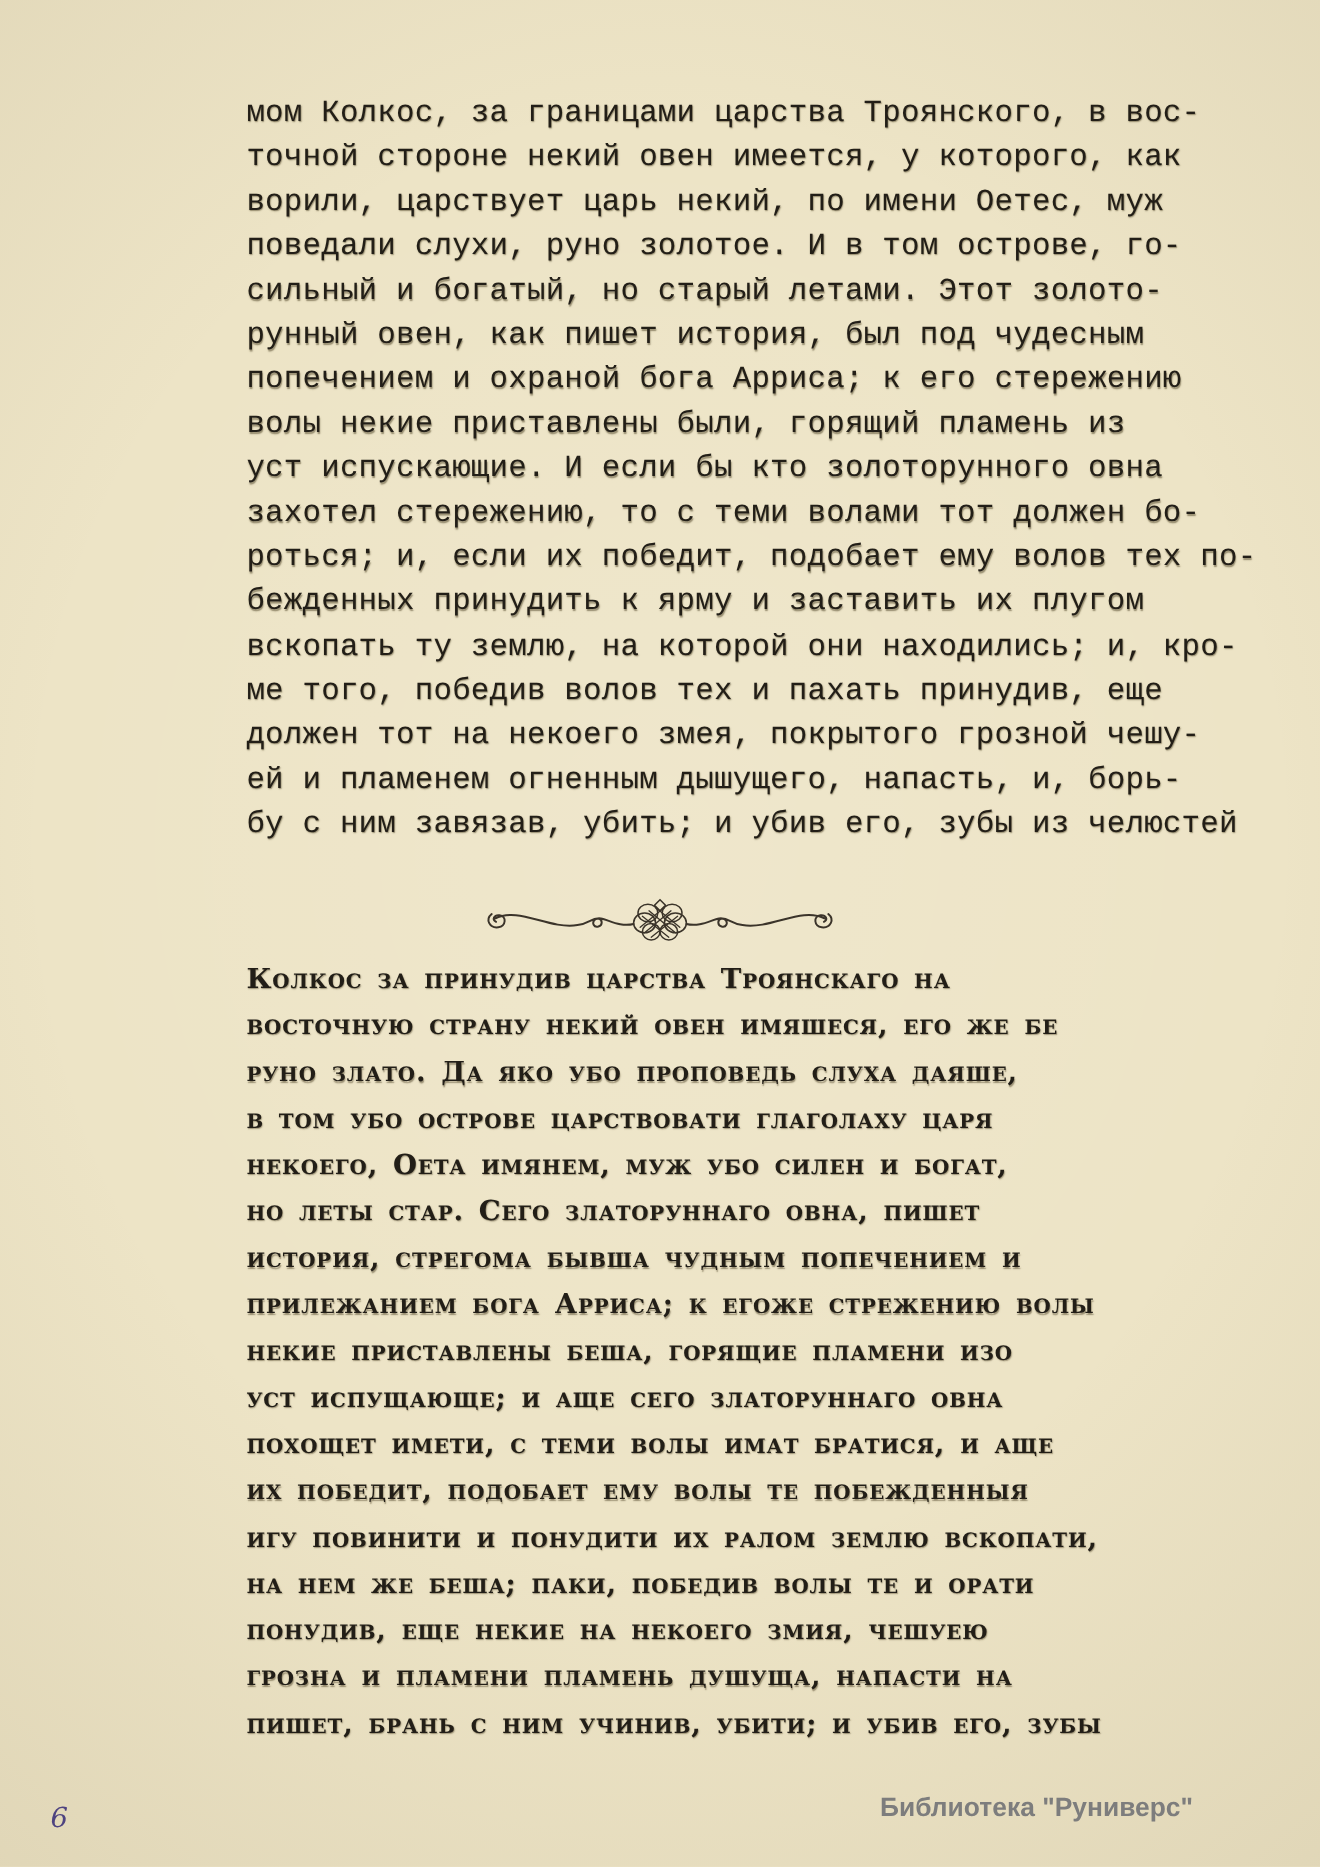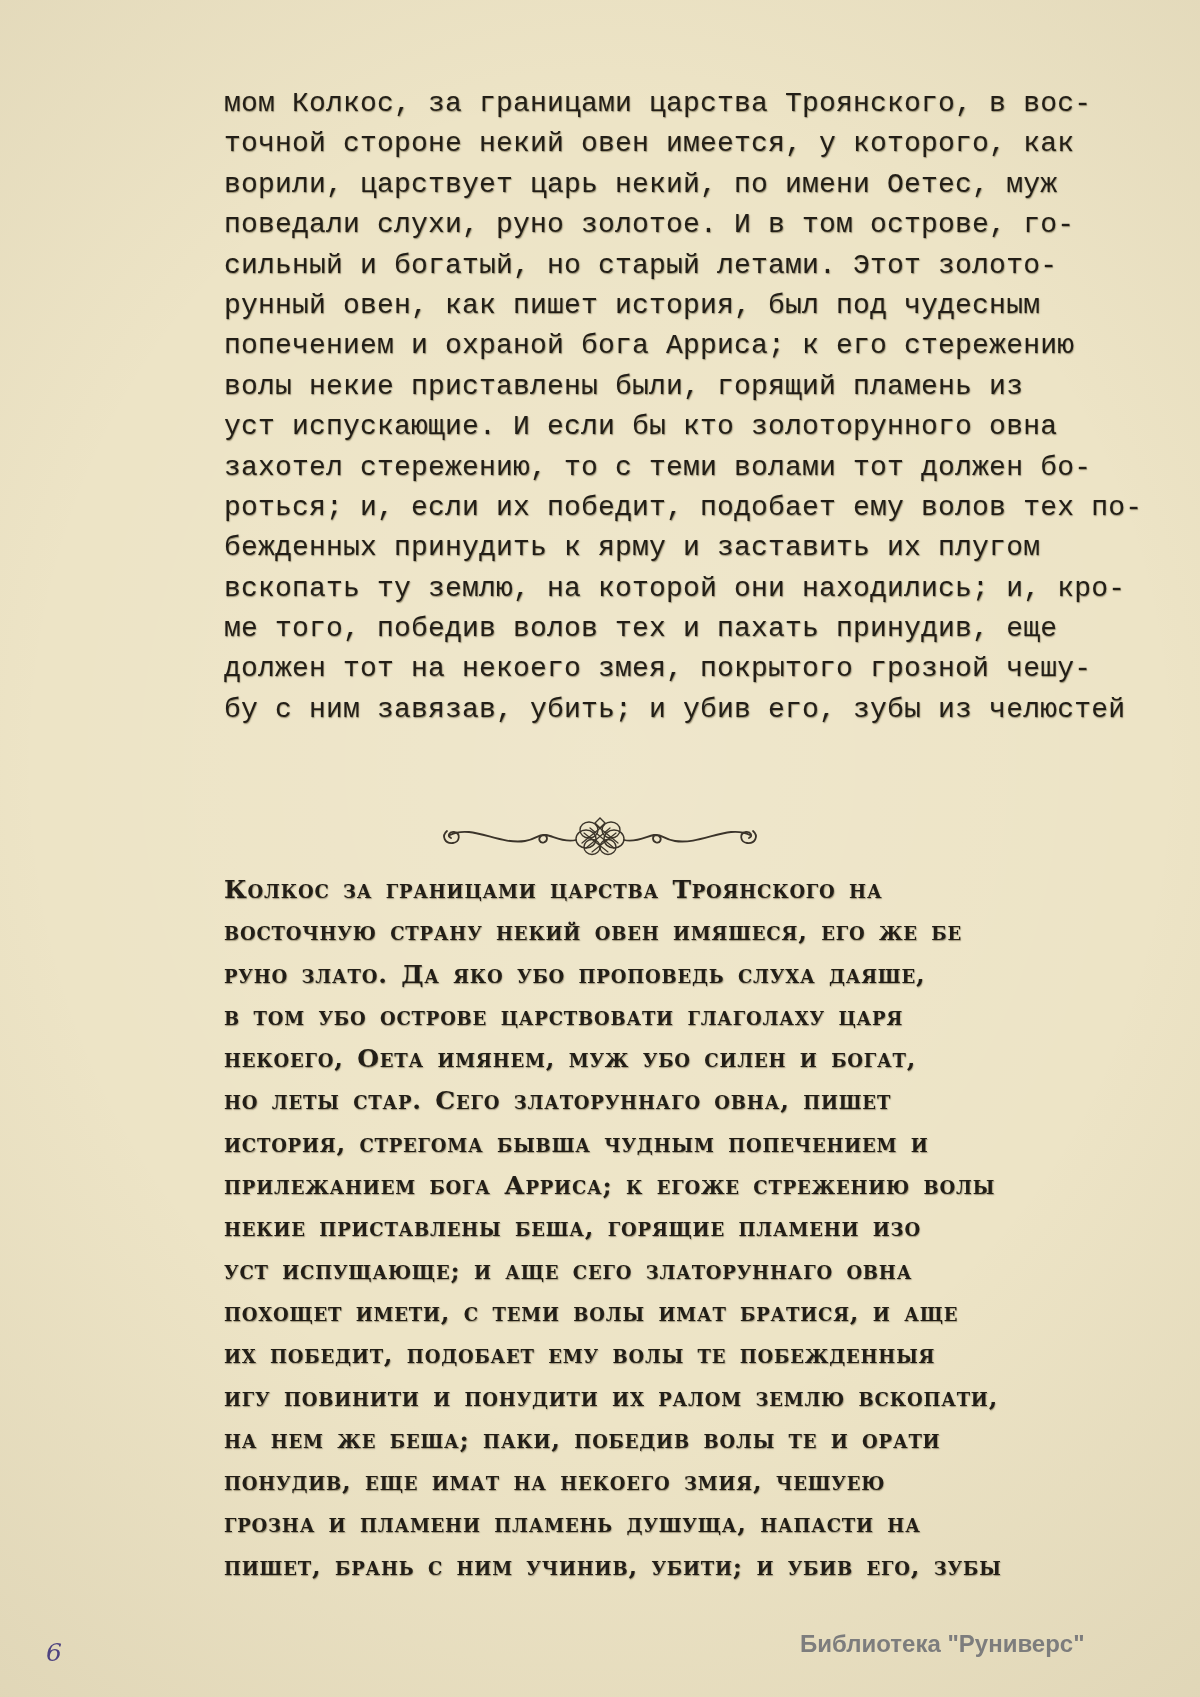--- a/index.html
+++ b/index.html
@@ -83,20 +83,21 @@
     <div class="line">рунный овен, как пишет история, был под чудесным</div>
     <div class="line">попечением и охраной бога Арриса; к его стережению</div>
     <div class="line">волы некие приставлены были, горящий пламень из</div>
     <div class="line">уст испускающие. И если бы кто золоторунного овна</div>
     <div class="line">захотел стережению, то с теми волами тот должен бо-</div>
     <div class="line">роться; и, если их победит, подобает ему волов тех по-</div>
     <div class="line">бежденных принудить к ярму и заставить их плугом</div>
     <div class="line">вскопать ту землю, на которой они находились; и, кро-</div>
     <div class="line">ме того, победив волов тех и пахать принудив, еще</div>
     <div class="line">должен тот на некоего змея, покрытого грозной чешу-</div>
+    <div class="line">ей и пламенем огненным дышущего, напасть, и, борь-</div>
     <div class="line">бу с ним завязав, убить; и убив его, зубы из челюстей</div>
   </div>
 
 <div class="ornament">
   <svg width="320" height="48" viewBox="0 0 320 48" fill="none" stroke="currentColor" stroke-linecap="round">
 
     <g stroke-width="1.8">
       <path d="M7,17 C1,22 5,30 13,29 C20,28 21,19 14,18 C9,17.5 7,22 11,24"></path>
       <path d="M10,21 C32,10 58,31 85,27 C96,25.4 99,20 104,21 C108,22 108,27 104,28.3 C100,29.5 97.5,25 101,22 C107,17 120,30 136,26"></path>
     </g>
@@ -120,34 +121,34 @@
       <path d="M144,19 L168,38"></path>
       <path d="M156,11 L178,29"></path>
       <path d="M170,14 L146,34"></path>
       <path d="M176,19 L152,38"></path>
       <path d="M164,11 L142,29"></path>
     </g>
   </svg>
 </div>
 
 <div class="slavonic-paragraph">
-    <div class="line">Колкос за границами царства Троянского на</div>
+    <div class="line">Колкос за принудив царства Троянскаго на</div>
     <div class="line">восточную страну некий овен имяшеся, его же бе</div>
     <div class="line">руно злато. Да яко убо проповедь слуха даяше,</div>
     <div class="line">в том убо острове царствовати глаголаху царя</div>
     <div class="line">некоего, Оета имянем, муж убо силен и богат,</div>
     <div class="line">но леты стар. Сего златоруннаго овна, пишет</div>
     <div class="line">история, стрегома бывша чудным попечением и</div>
     <div class="line">прилежанием бога Арриса; к егоже стрежению волы</div>
     <div class="line">некие приставлены беша, горящие пламени изо</div>
     <div class="line">уст испущающе; и аще сего златоруннаго овна</div>
     <div class="line">похощет имети, с теми волы имат братися, и аще</div>
     <div class="line">их победит, подобает ему волы те побежденныя</div>
     <div class="line">игу повинити и понудити их ралом землю вскопати,</div>
     <div class="line">на нем же беша; паки, победив волы те и орати</div>
-    <div class="line">понудив, еще имат на некоего змия, чешуею</div>
+    <div class="line">понудив, еще некие на некоего змия, чешуею</div>
     <div class="line">грозна и пламени пламень душуща, напасти на</div>
     <div class="line">пишет, брань с ним учинив, убити; и убив его, зубы</div>
   </div>
 
 <div class="page-number">6</div>
 
 <div class="watermark">Библиотека "Руниверс"</div>
 
 </body></html>

